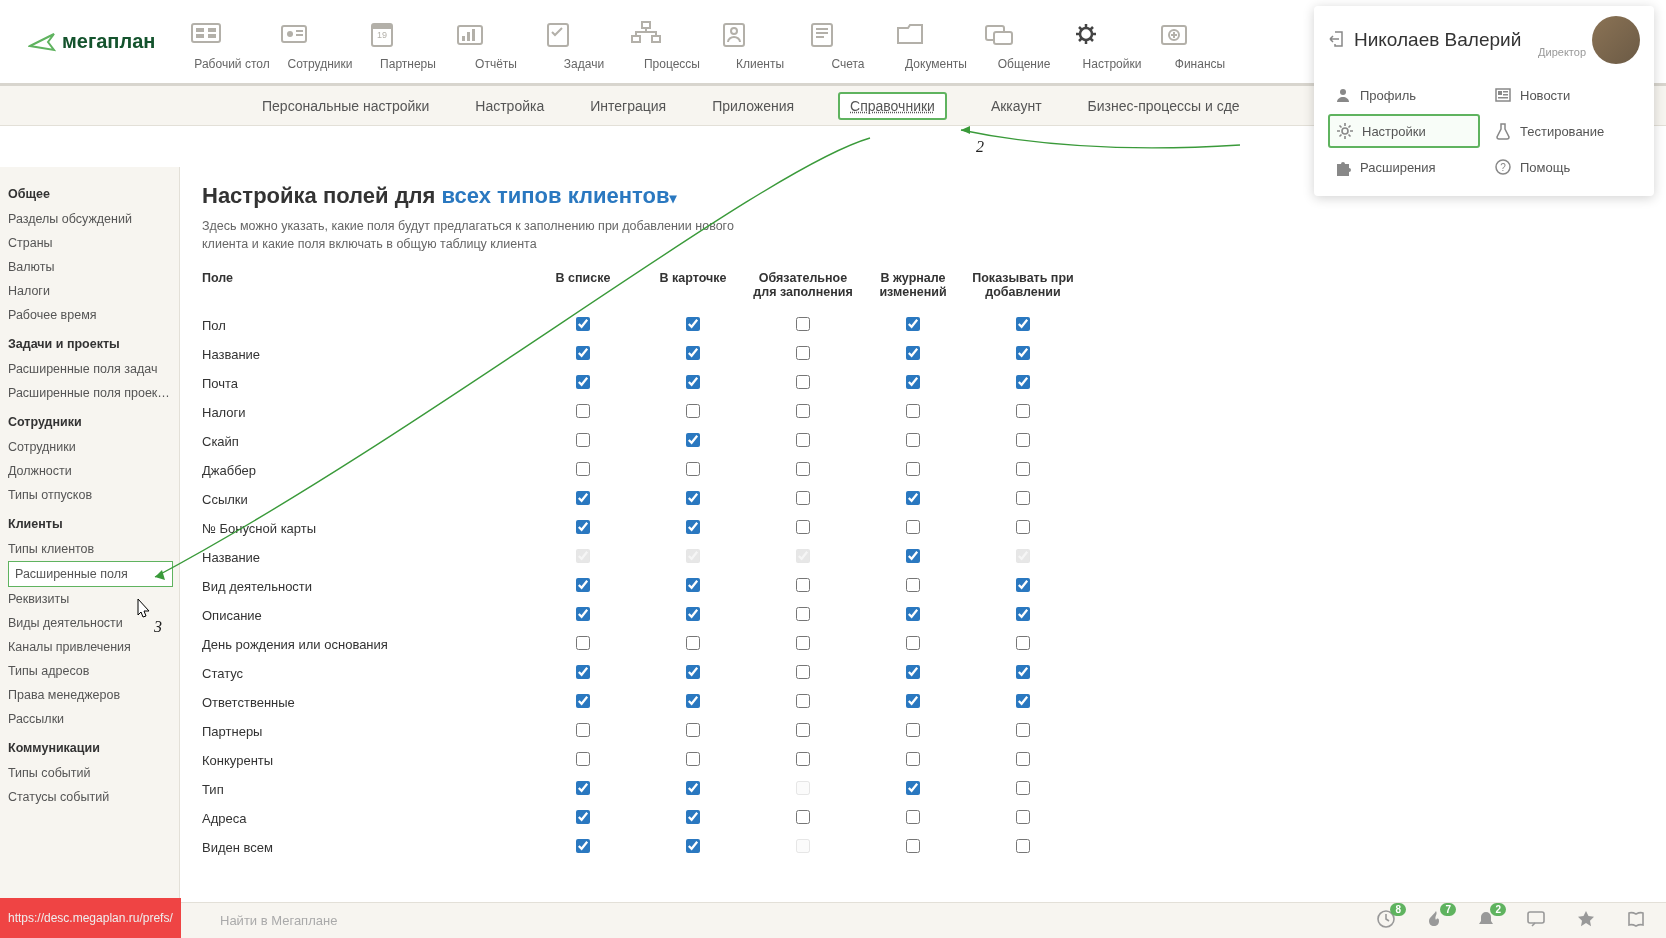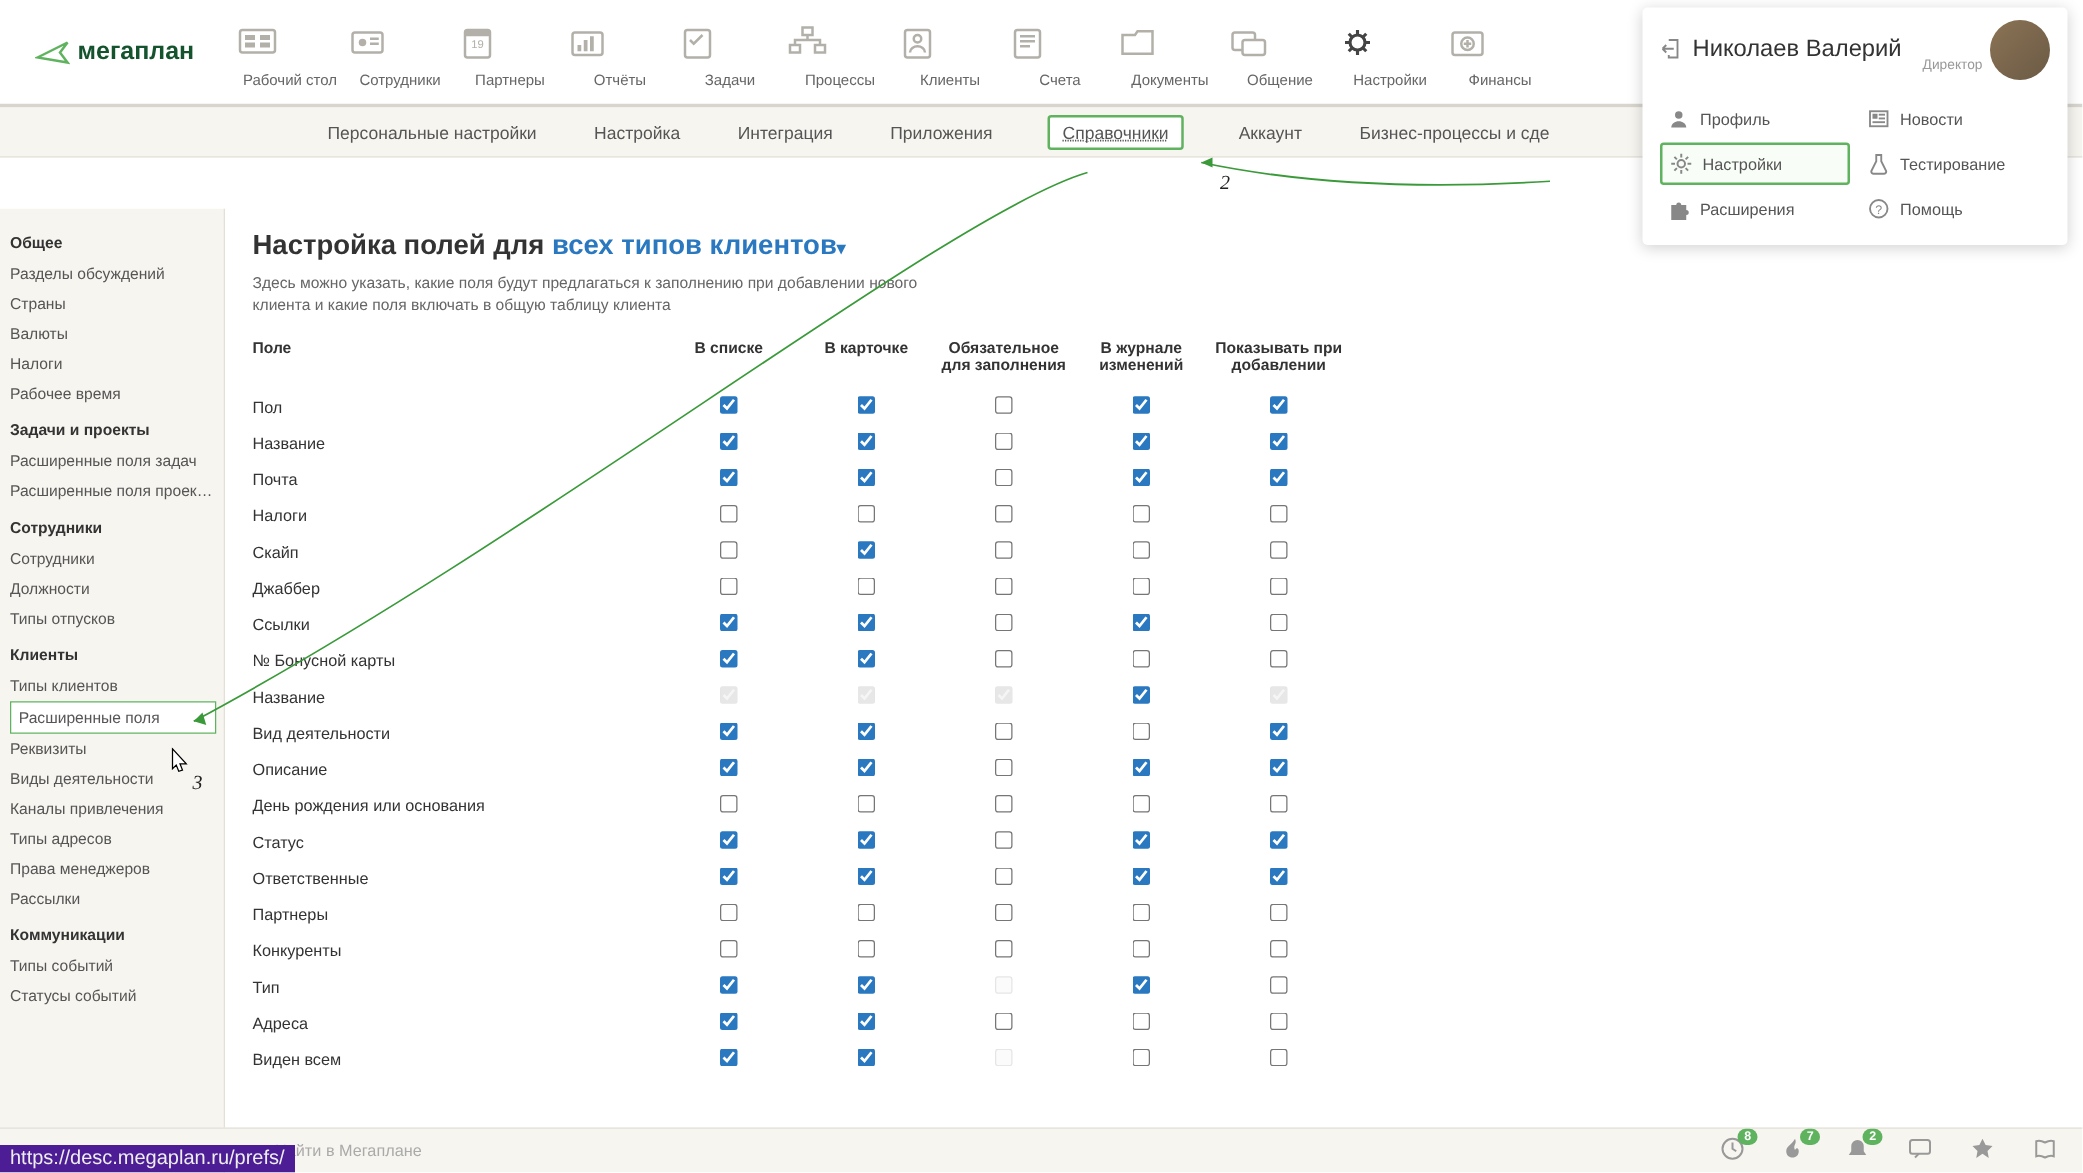--- a/index.html
+++ b/index.html
@@ -59,21 +59,21 @@
 .footer .search { margin-left:220px; color:#aaa; font-size:13px; flex:1; }
 .footer .ficons { display:flex; align-items:center; margin-right:20px; gap:30px; }
 .footer .ficon { position:relative; color:#999; cursor:pointer; }
 .footer .badge { position:absolute; top:-6px; right:-10px; background:#5fb35f; color:#fff; font-size:10px; font-weight:bold; border-radius:8px; padding:1px 5px; }
 
 
 .anno { position:absolute; pointer-events:none; z-index:20; }
 .anno-num { position:absolute; font-family:serif; font-style:italic; font-size:16px; color:#222; z-index:21; pointer-events:none; }
 
 
-.statusbar { position:absolute; bottom:0; left:0; background:#4c1d95; color:#eee; font-size:16px; padding:2px 8px; z-index:30; }
+.statusbar { position:absolute; bottom:0; left:0; background:#ef4444; color:#eee; font-size:12px; padding:13px 8px; z-index:30; }
 
 
 .cursor { position:absolute; z-index:40; pointer-events:none; }
 </style>
 </head>
 <body>
 
 <div class="topnav">
   <div class="logo">
     <svg width="28" height="28" viewBox="0 0 28 28">

